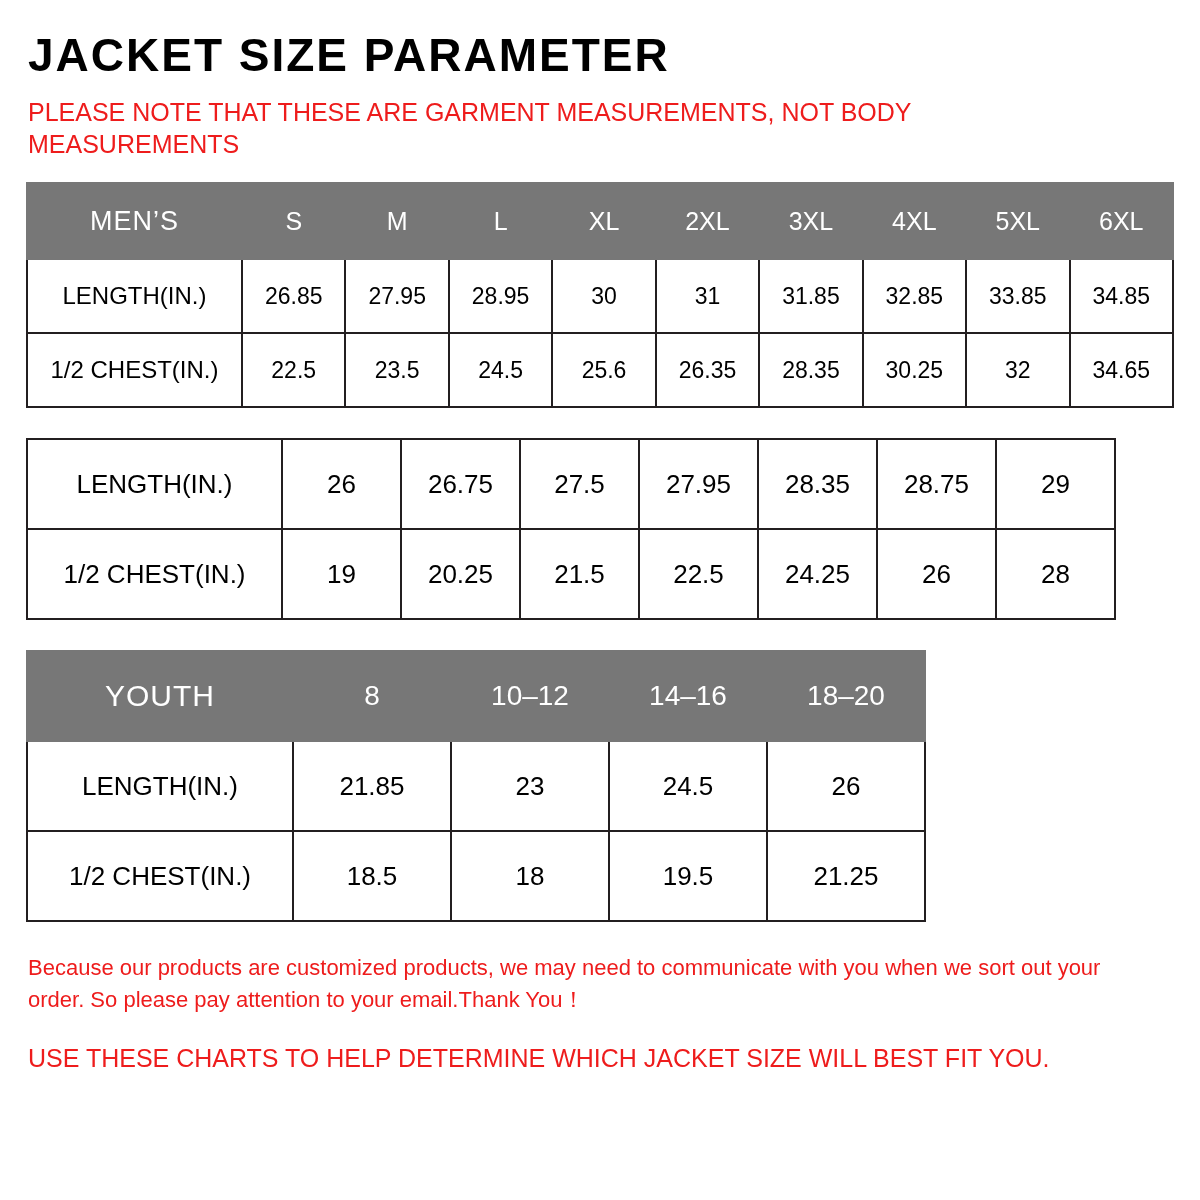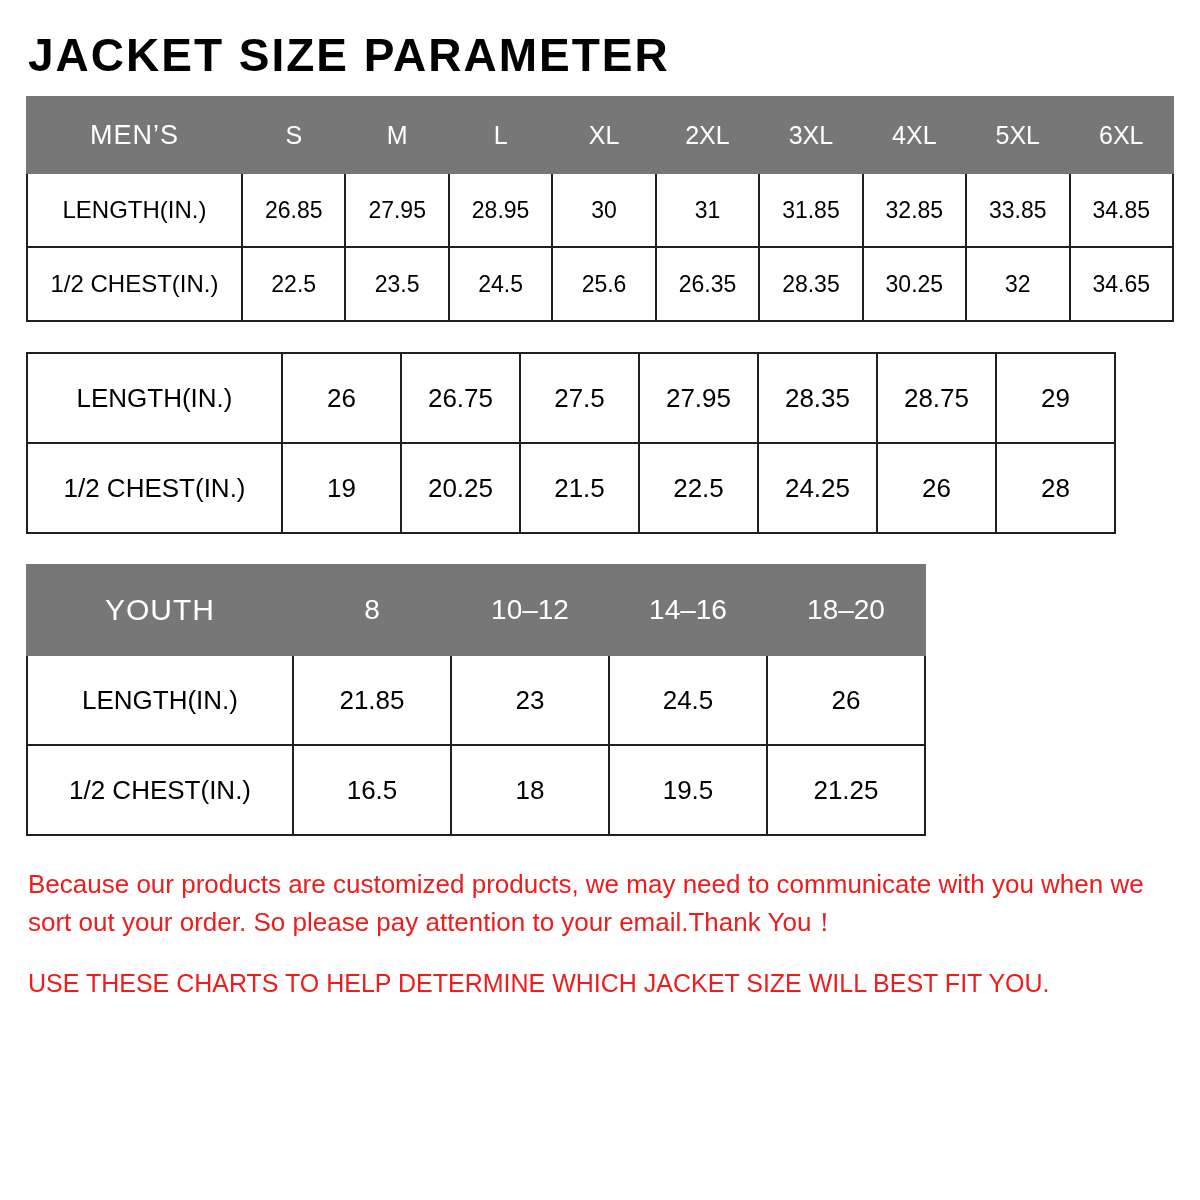--- a/index.html
+++ b/index.html
@@ -86,37 +86,38 @@
   #youth-table td { height: 86px; }
   #youth-table tr.head td { height: 86px; }
   #youth-table tr.head td.label { font-size: 30px; }
   #youth-table tr.head td.sz { font-size: 28px; }
   #youth-table tr.data td { font-size: 26px; }
   #youth-table tr.data td.label { font-size: 26px; }
   #youth-table col.c-label { width: 266px; }
 
   .footer-red {
     color: #ee1c1c;
-    font-size: 26px;
+    font-size: 22px;
     line-height: 1.45;
     margin: 8px 0 0 2px;
     max-width: 1130px;
   }
   .footer-red.second {
     margin-top: 24px;
     font-size: 25px;
   }
 </style>
 </head>
 <body>
 
 <div class="page">
 
   <h1 class="title">JACKET SIZE PARAMETER</h1>
 
+  <p class="note-red">PLEASE NOTE THAT THESE ARE GARMENT MEASUREMENTS, NOT BODY MEASUREMENTS</p>
 
   <table class="size" id="mens-table">
     <colgroup>
       <col class="c-label">
       <col>
         <col>
         <col>
         <col>
         <col>
         <col>
@@ -217,21 +218,21 @@
       </tr>
       <tr class="data">
         <td class="label">LENGTH(IN.)</td>
         <td>21.85</td>
         <td>23</td>
         <td>24.5</td>
         <td>26</td>
       </tr>
       <tr class="data">
         <td class="label">1/2 CHEST(IN.)</td>
-        <td>16.5</td>
+        <td>18.5</td>
         <td>18</td>
         <td>19.5</td>
         <td>21.25</td>
       </tr>
     </tbody>
   </table>
 
   <p class="footer-red">Because our products are customized products, we may need to communicate with you when we sort out your order. So please pay attention to your email.Thank You！</p>
   <p class="footer-red second">USE THESE CHARTS TO HELP DETERMINE WHICH JACKET SIZE WILL BEST FIT YOU.</p>
 

